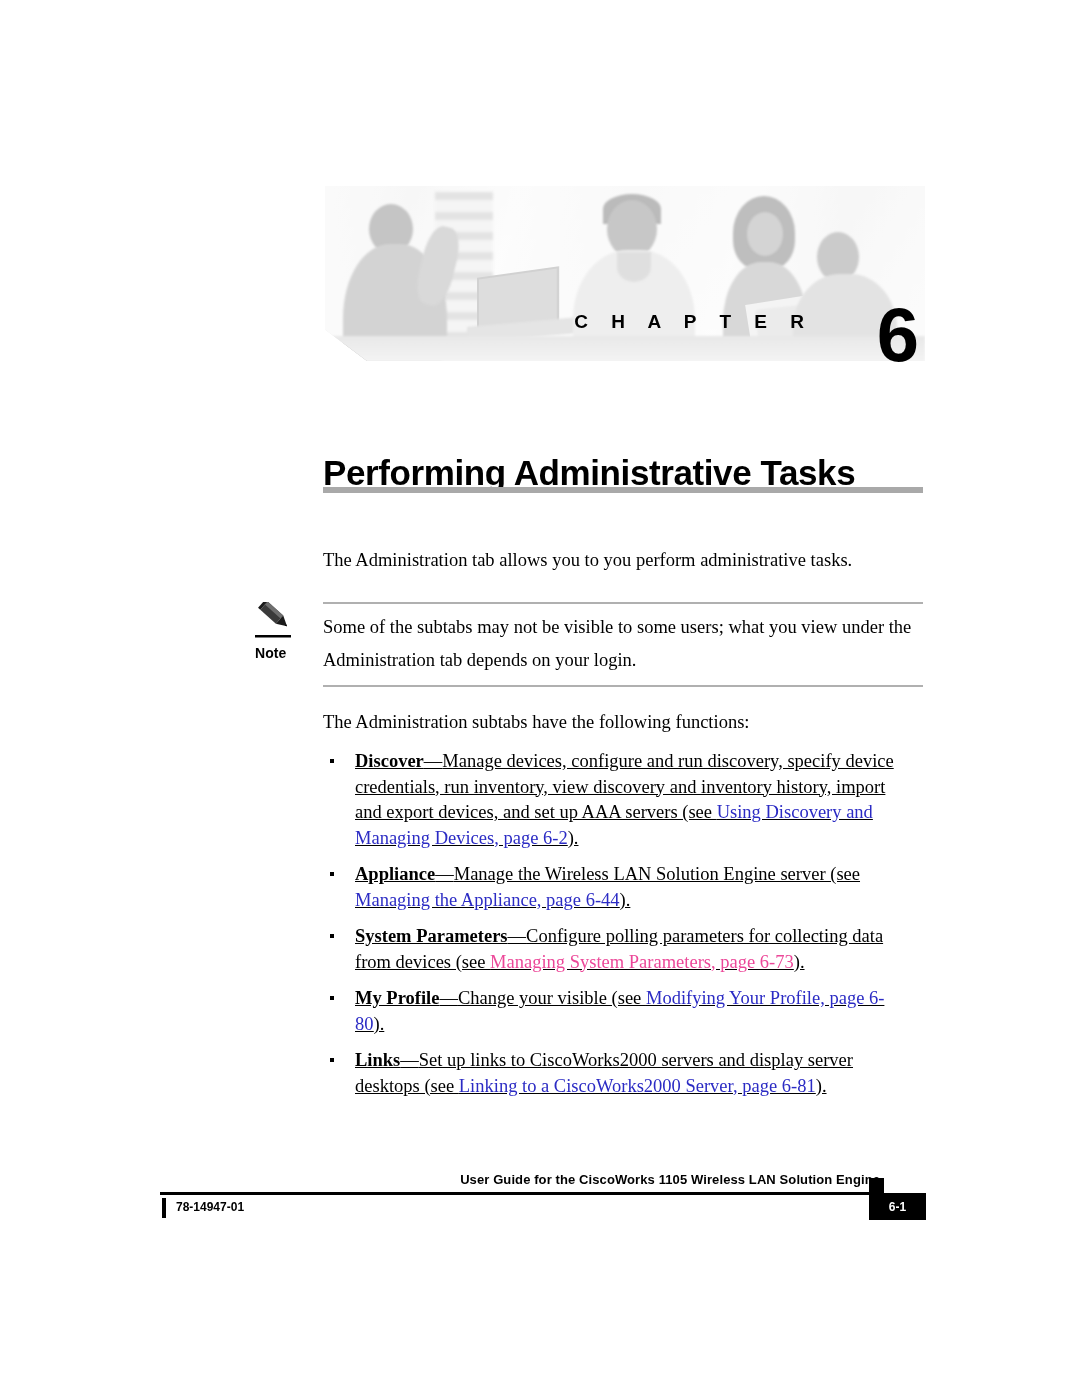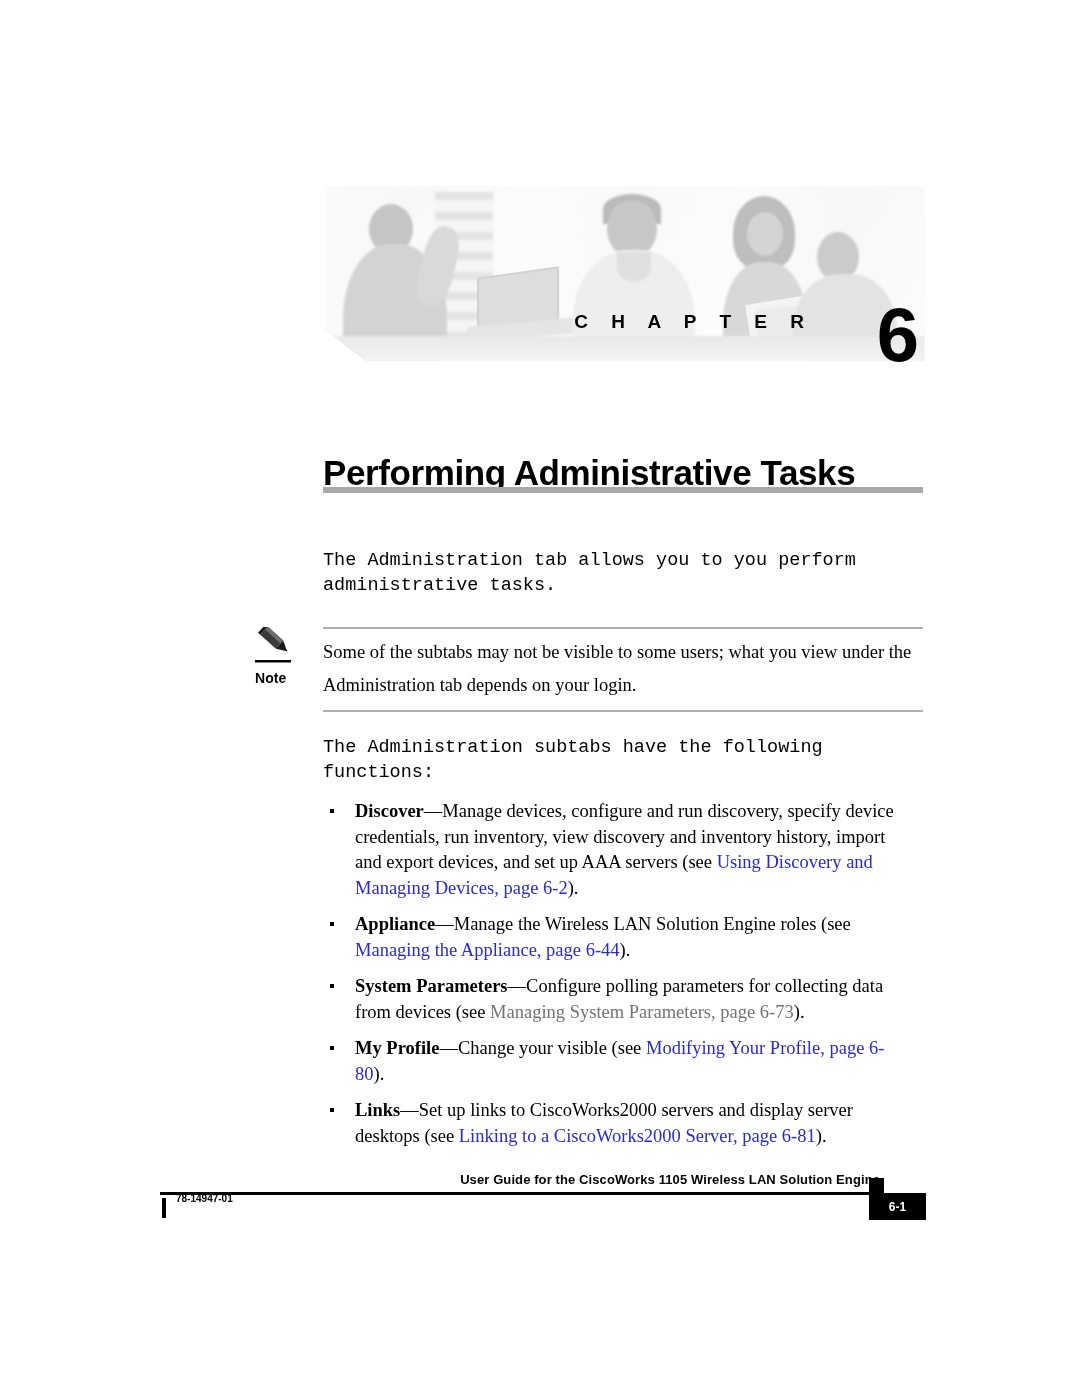--- a/index.html
+++ b/index.html
@@ -126,21 +126,20 @@
   #content {
     position: absolute;
     left: 323px;
     top: 548px;
     width: 600px;
   }
   .para {
     font-size: 18.5px;
     line-height: 25px;
     margin: 0;
-    font-family: Liberation Mono, monospace;
   }
 
   
   #note-block {
     position: relative;
     margin-top: 29px;
   }
   #note-icon-wrap {
     position: absolute;
     left: -68px;
@@ -169,20 +168,21 @@
   }
 
   
   #list-intro { margin-top: 23px; }
 
   
   #bullet-list {
     margin: 14px 15px 0 0;
     padding: 0;
     list-style: none;
+    text-decoration: underline;
   }
   #bullet-list li {
     position: relative;
     padding-left: 32px;
     font-size: 18.5px;
     line-height: 25.5px;
     margin-bottom: 11px;
   }
   #bullet-list li .bullet-dot {
     position: absolute;
@@ -239,24 +239,24 @@
     position: absolute;
     left: 162px;
     top: 26px;
     width: 4px;
     height: 20px;
     background: #000000;
   }
   #footer-docnum {
     position: absolute;
     left: 176px;
-    top: 21px;
-    font-family: "Liberation Sans", sans-serif;
-    font-weight: bold;
-    font-size: 10px;
+    top: 28px;
+    font-family: "Liberation Sans", sans-serif;
+    font-weight: bold;
+    font-size: 12px;
     color: #000000;
   }
   #page-number-box {
     position: absolute;
     left: 869px;
     top: 21px;
     width: 57px;
     height: 27px;
     background: #000000;
     color: #ffffff;
@@ -328,22 +328,22 @@
 
     <div class="note-rule"></div>
     <p id="note-text">Some of the subtabs may not be visible to some users; what you view under the Administration tab depends on your login.</p>
     <div class="note-rule"></div>
   </div>
 
   <p class="para" id="list-intro">The Administration subtabs have the following functions:</p>
 
   <ul id="bullet-list">
       <li><span class="bullet-dot"></span><span class="term">Discover</span><span>—</span><span>Manage devices, configure and run discovery, specify device credentials, run inventory, view discovery and inventory history, import and export devices, and set up AAA servers (see </span><a class="xref" href="#" style="text-decoration: none; color: rgb(43, 43, 196);">Using Discovery and Managing Devices, page 6-2</a><span>).</span></li>
-      <li><span class="bullet-dot"></span><span class="term">Appliance</span><span>—</span><span>Manage the Wireless LAN Solution Engine roles (see </span><a class="xref" href="#" style="text-decoration: none; color: rgb(43, 43, 196);">Managing the Appliance, page 6-44</a><span>).</span></li>
-      <li><span class="bullet-dot"></span><span class="term">System Parameters</span><span>—</span><span>Configure polling parameters for collecting data from devices (see </span><a class="xref" href="#" style="text-decoration: none; color: #737373;">Managing System Parameters, page 6-73</a><span>).</span></li>
+      <li><span class="bullet-dot"></span><span class="term">Appliance</span><span>—</span><span>Manage the Wireless LAN Solution Engine server (see </span><a class="xref" href="#" style="text-decoration: none; color: rgb(43, 43, 196);">Managing the Appliance, page 6-44</a><span>).</span></li>
+      <li><span class="bullet-dot"></span><span class="term">System Parameters</span><span>—</span><span>Configure polling parameters for collecting data from devices (see </span><a class="xref" href="#" style="text-decoration: none; color: #ec4899;">Managing System Parameters, page 6-73</a><span>).</span></li>
       <li><span class="bullet-dot"></span><span class="term">My Profile</span><span>—</span><span>Change your visible (see </span><a class="xref" href="#" style="text-decoration: none; color: rgb(43, 43, 196);">Modifying Your Profile, page 6-80</a><span>).</span></li>
       <li><span class="bullet-dot"></span><span class="term">Links</span><span>—</span><span>Set up links to CiscoWorks2000 servers and display server desktops (see </span><a class="xref" href="#" style="text-decoration: none; color: rgb(43, 43, 196);">Linking to a CiscoWorks2000 Server, page 6-81</a><span>).</span></li>
     </ul>
 </div>
 
 <div id="footer">
   <div id="footer-doc-title">User Guide for the CiscoWorks 1105 Wireless LAN Solution Engine</div>
   <div id="footer-rule"></div>
   <div id="footer-square"></div>
   <div id="footer-tick"></div>

